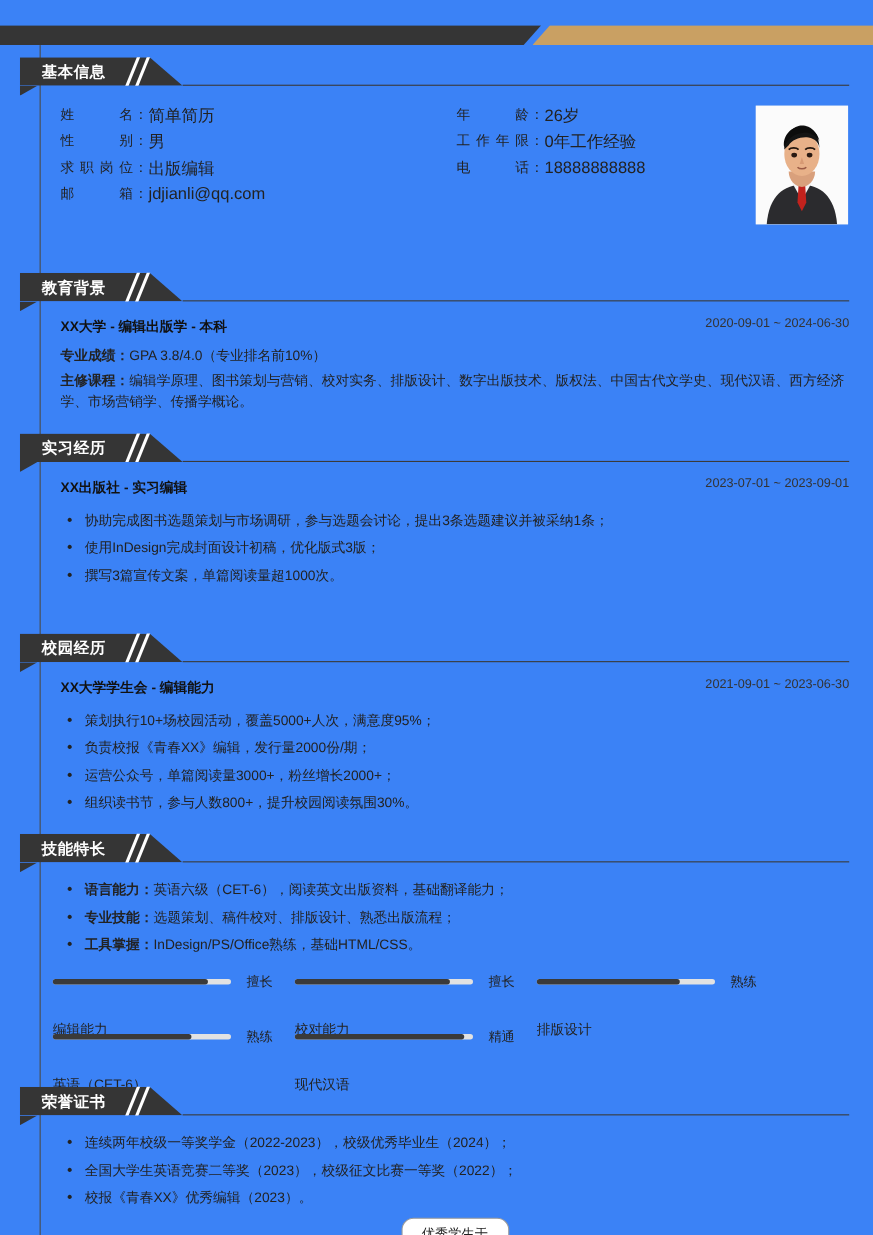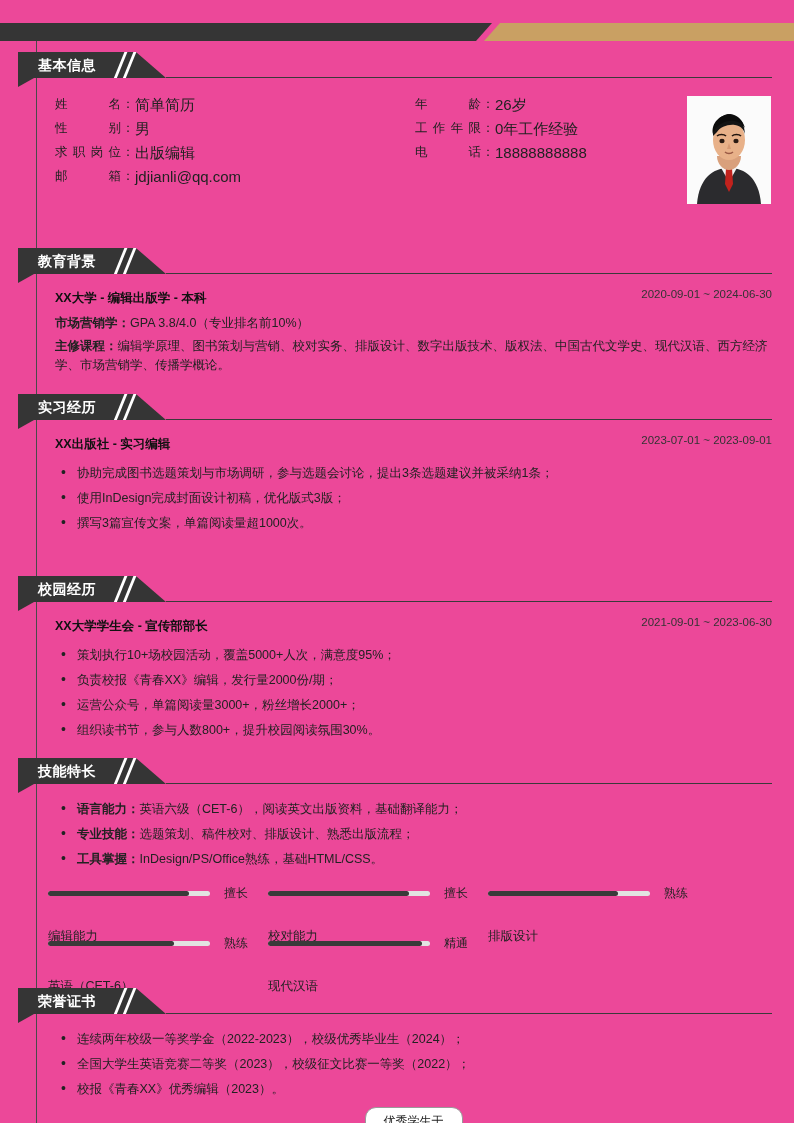--- a/index.html
+++ b/index.html
@@ -3,21 +3,21 @@
 <meta charset="utf-8">
 <style>
   * { box-sizing: border-box; margin: 0; padding: 0; }
   html, body {
     width: 794px; height: 1123px;
     background: #ffffff;
     font-family: "Liberation Sans", "DejaVu Sans", sans-serif;
     color: #1a1a1a;
     overflow: hidden;
   }
-  .page { position: relative; width: 794px; height: 1123px; background: #ec4899; }
+  .page { position: relative; width: 794px; height: 1123px; background: #3b82f6; }
 
   
   .topbar { position: absolute; left: 0; top: 23px; width: 794px; height: 18px; }
   .topbar .dark {
     position: absolute; left: 0; top: 0; height: 18px; width: 492px;
     background: #353535;
     clip-path: polygon(0 0, 100% 0, calc(100% - 16px) 100%, 0 100%);
   }
   .topbar .gold {
     position: absolute; left: 484px; top: 0; height: 18px; width: 310px;
@@ -199,21 +199,21 @@
       <div class="title">教育背景</div>
       <div class="rule"></div>
     </div>
     <div class="body-area" style="top:40px;">
       <div class="entry">
         <div class="entry-head">
           <span class="entry-title">XX大学 - 编辑出版学 - 本科</span>
           <span class="entry-date">2020-09-01 ~ 2024-06-30</span>
         </div>
         <div class="para">
-          <b>市场营销学：</b><span>GPA 3.8/4.0（专业排名前10%）</span>
+          <b>专业成绩：</b><span>GPA 3.8/4.0（专业排名前10%）</span>
         </div>
         <div class="para">
           <b>主修课程：</b><span>编辑学原理、图书策划与营销、校对实务、排版设计、数字出版技术、版权法、中国古代文学史、现代汉语、西方经济学、市场营销学、传播学概论。</span>
         </div>
       </div>
     </div>
   </div>
 
   <div class="section" style="top:394px;">
     <div class="sec-head">
@@ -248,21 +248,21 @@
       <div class="stripes">
           <i class="s1"></i>
           <i class="s2"></i>
         </div>
       <div class="title">校园经历</div>
       <div class="rule"></div>
     </div>
     <div class="body-area" style="top:40px;">
       <div class="entry">
         <div class="entry-head">
-          <span class="entry-title">XX大学学生会 - 宣传部部长</span>
+          <span class="entry-title">XX大学学生会 - 编辑能力</span>
           <span class="entry-date">2021-09-01 ~ 2023-06-30</span>
         </div>
         <ul class="bullets">
           <li>策划执行10+场校园活动，覆盖5000+人次，满意度95%；</li>
           <li>负责校报《青春XX》编辑，发行量2000份/期；</li>
           <li>运营公众号，单篇阅读量3000+，粉丝增长2000+；</li>
           <li>组织读书节，参与人数800+，提升校园阅读氛围30%。</li>
         </ul>
       </div>
     </div>

